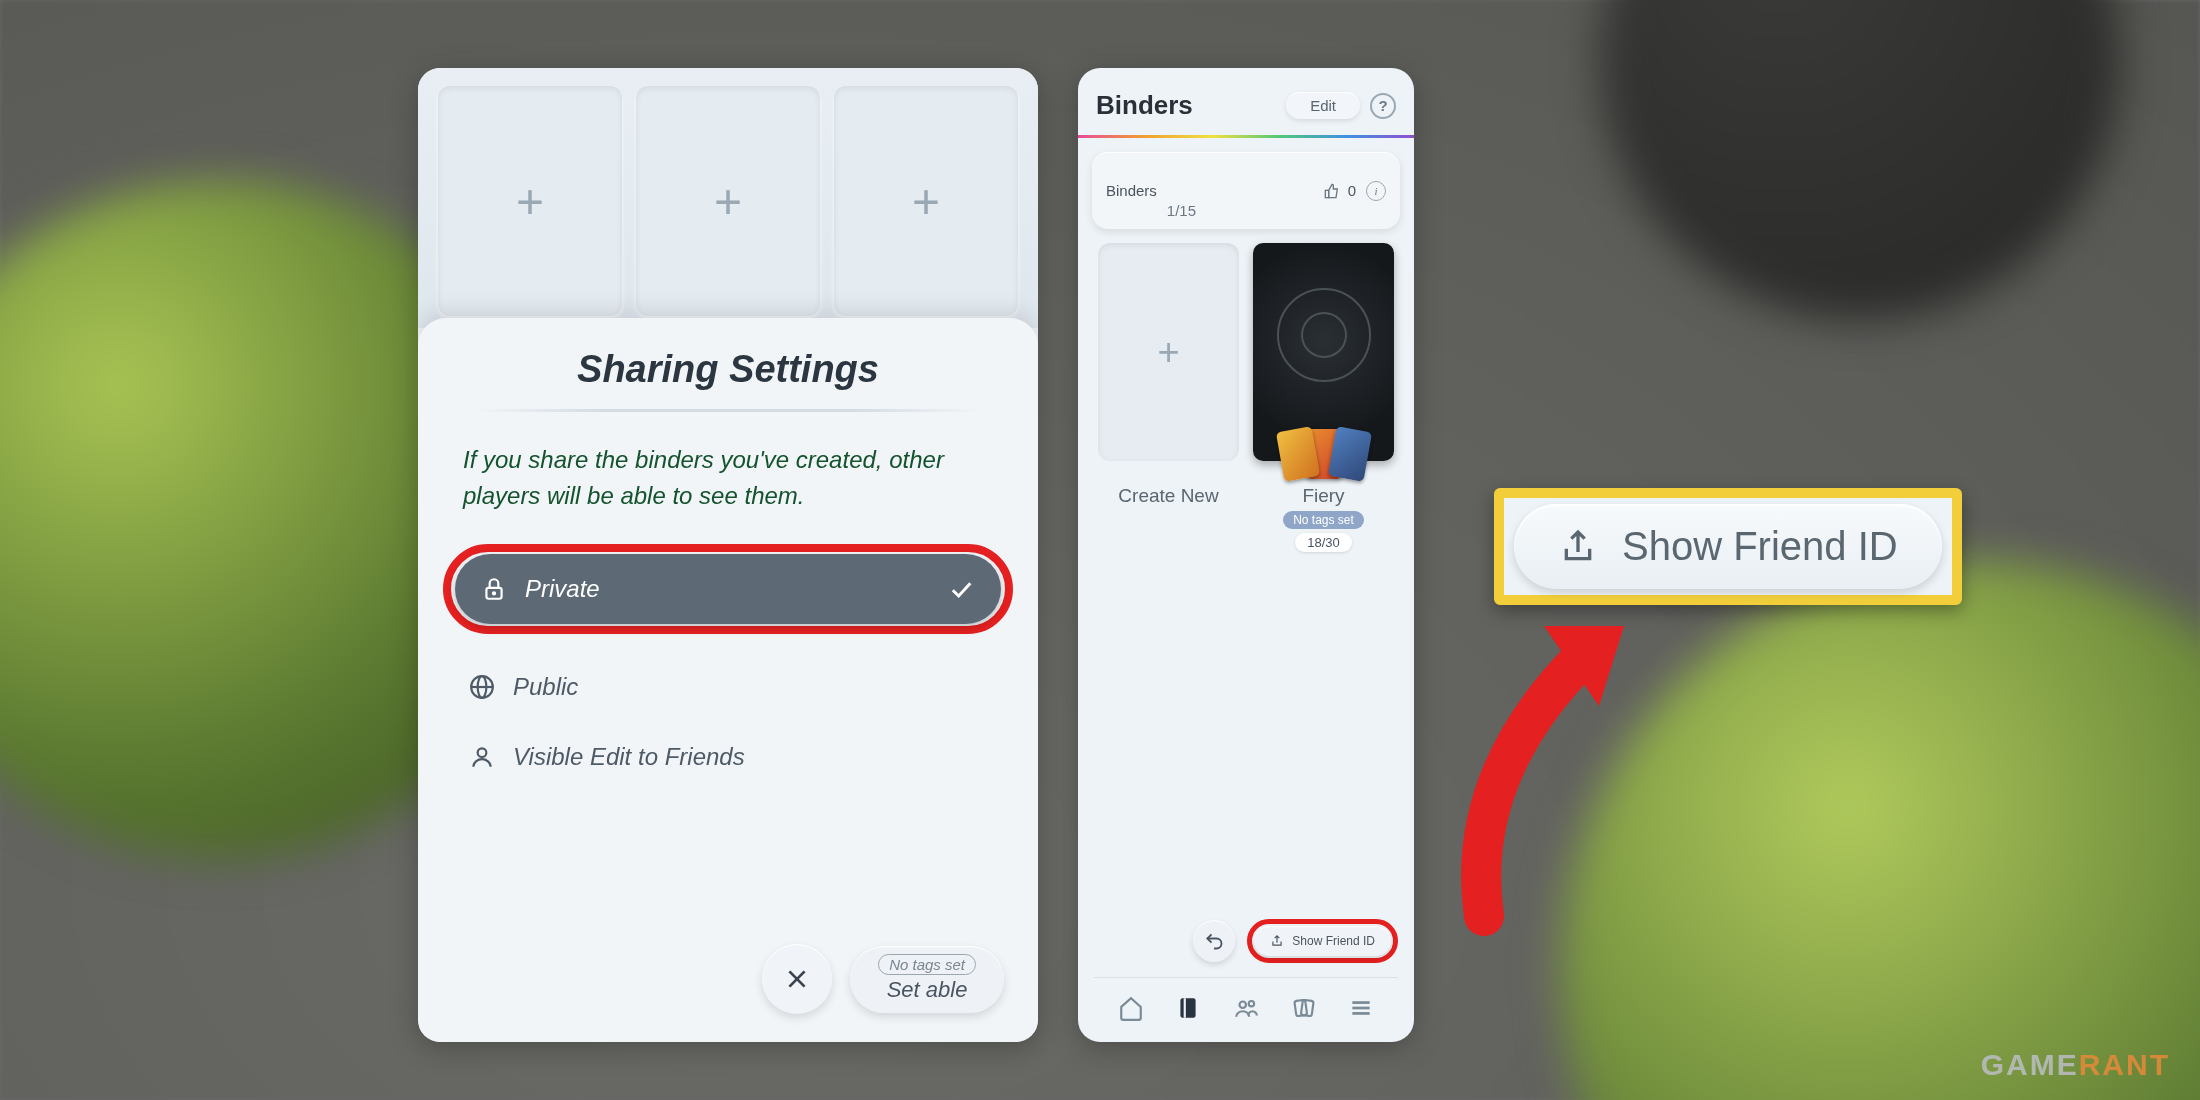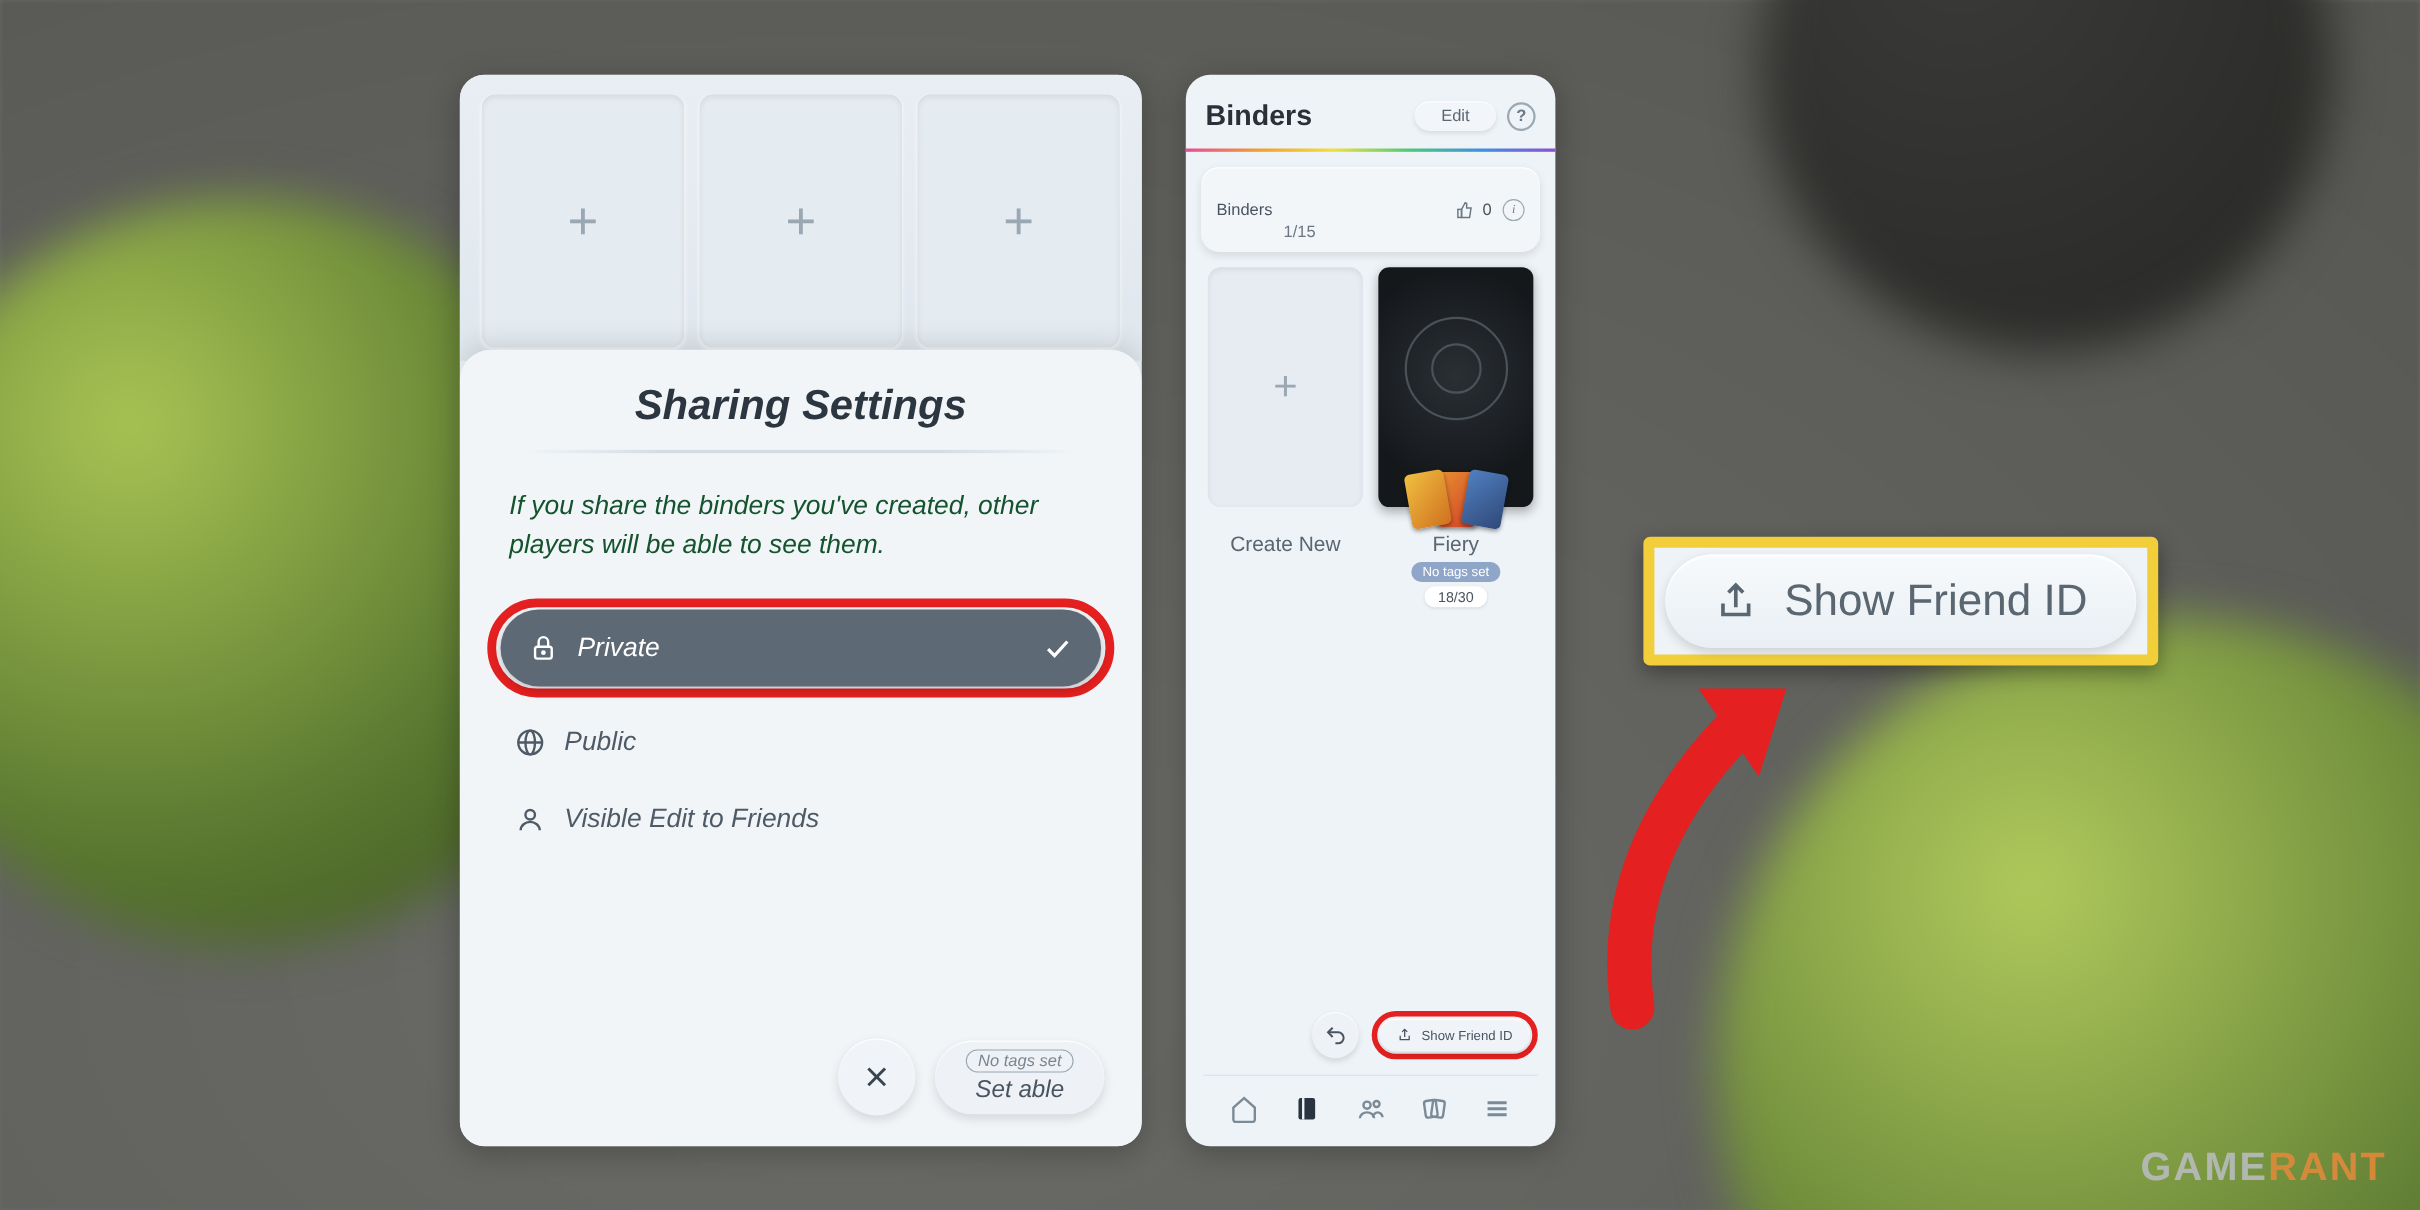--- a/index.html
+++ b/index.html
@@ -18,21 +18,21 @@
 
 .panel { position: absolute; background: #eef3f7; border-radius: 22px; box-shadow: 0 6px 28px rgba(0,0,0,.25); }
 .p1 { left: 418px; top: 68px; width: 620px; height: 974px; overflow: hidden; }
 .p1-top { height: 260px; display:flex; gap:14px; padding: 18px 20px 0; background: linear-gradient(#e8eef3, #dfe7ee); }
 .slot { flex:1; height: 230px; border-radius: 12px; background: #e4ebf1; box-shadow: inset 0 2px 6px rgba(0,0,0,.08), 0 2px 4px rgba(255,255,255,.7); display:flex; align-items:center; justify-content:center; color:#9aa8b4; font-size: 48px; font-weight:200; }
 .sheet { position:absolute; left:0; right:0; top: 250px; bottom:0; background:#f1f5f8; border-radius: 28px 28px 22px 22px; box-shadow: 0 -8px 22px rgba(0,0,0,.1); padding: 30px 25px; font-style: italic; }
 .sheet h2 { text-align:center; font-size: 38px; font-weight:700; color:#2c3640; margin-bottom: 18px; }
 .underline { height:3px; background: linear-gradient(90deg, transparent, #b8c4cf 25%, #b8c4cf 75%, transparent); margin: 0 30px 30px; opacity:.5; }
 .desc { color:#14532d; font-size: 24px; line-height:1.5; padding: 0 20px 30px; }
 .opt-wrap { padding: 0 0px; }
-.hl-red { border: 8px solid #e52020; border-radius: 50px; padding: 2px 4px; margin-bottom: 6px; }
+.hl-red { border: 8px solid #e52020; border-radius: 50px; padding: 2px 4px; margin-bottom: 18px; }
 .opt { display:flex; align-items:center; height: 70px; border-radius: 40px; padding: 0 26px; color:#4e5a66; font-size: 24px; cursor:pointer; gap:18px; }
 .opt.selected { background: #5e6976; color:#fff; box-shadow: 0 4px 10px rgba(0,0,0,.2); }
 .opt .check { margin-left:auto; }
 .opt svg { flex-shrink:0; }
 .sheet-actions { position:absolute; bottom: 28px; right: 34px; display:flex; align-items:center; gap: 18px; }
 .icon-btn { width: 70px; height: 70px; border-radius:50%; background:#f0f4f8; box-shadow: 0 4px 10px rgba(0,0,0,.12), inset 0 1px 1px #fff; display:flex; align-items:center; justify-content:center; cursor:pointer; }
 .tags-btn { display:flex; flex-direction:column; align-items:center; background:#eef2f6; border-radius: 40px; padding: 8px 28px 10px; box-shadow: 0 4px 10px rgba(0,0,0,.12), inset 0 1px 1px #fff; cursor:pointer; }
 .tags-btn .pill { font-size:15px; color:#7a8690; border:1.5px solid #9aa6b0; border-radius: 14px; padding: 1px 10px; margin-bottom:2px; }
 .tags-btn .lbl { font-size: 22px; color:#4a5460; }
 
@@ -70,21 +70,21 @@
 .tab { width:40px; height:36px; display:flex; align-items:center; justify-content:center; color:#7a8a96; cursor:pointer; }
 .tab.active { color:#2a3440; }
 
 
 .callout { position:absolute; left: 1494px; top: 488px; }
 .callout-box { border:10px solid #f2cf3a; background:#eef3f7; border-radius: 6px; padding: 6px 10px; box-shadow: 0 6px 18px rgba(0,0,0,.35); }
 .callout-btn { background: linear-gradient(#f7fafc,#e9eff4); border-radius: 48px; padding: 20px 44px; display:flex; align-items:center; gap:24px; box-shadow: 0 4px 10px rgba(0,0,0,.15), inset 0 2px 2px #fff; }
 .callout-btn span { font-size: 40px; color:#5a6670; font-weight:500; }
 .arrow { position:absolute; left: -50px; top: 108px; }
 
-.watermark { position:absolute; right:30px; bottom:18px; color:#b8bcbd; font-weight:800; letter-spacing:2px; font-size:36px; opacity:.9; }
+.watermark { position:absolute; right:30px; bottom:18px; color:#b8bcbd; font-weight:800; letter-spacing:2px; font-size:30px; opacity:.9; }
 .watermark b { color:#e08a3a; font-weight:800; }
 </style>
 </head>
 <body>
 
 <div class="bg"></div>
 <div class="orb orb3"></div>
 <div class="orb orb1"></div>
 <div class="orb orb2"></div>
 

